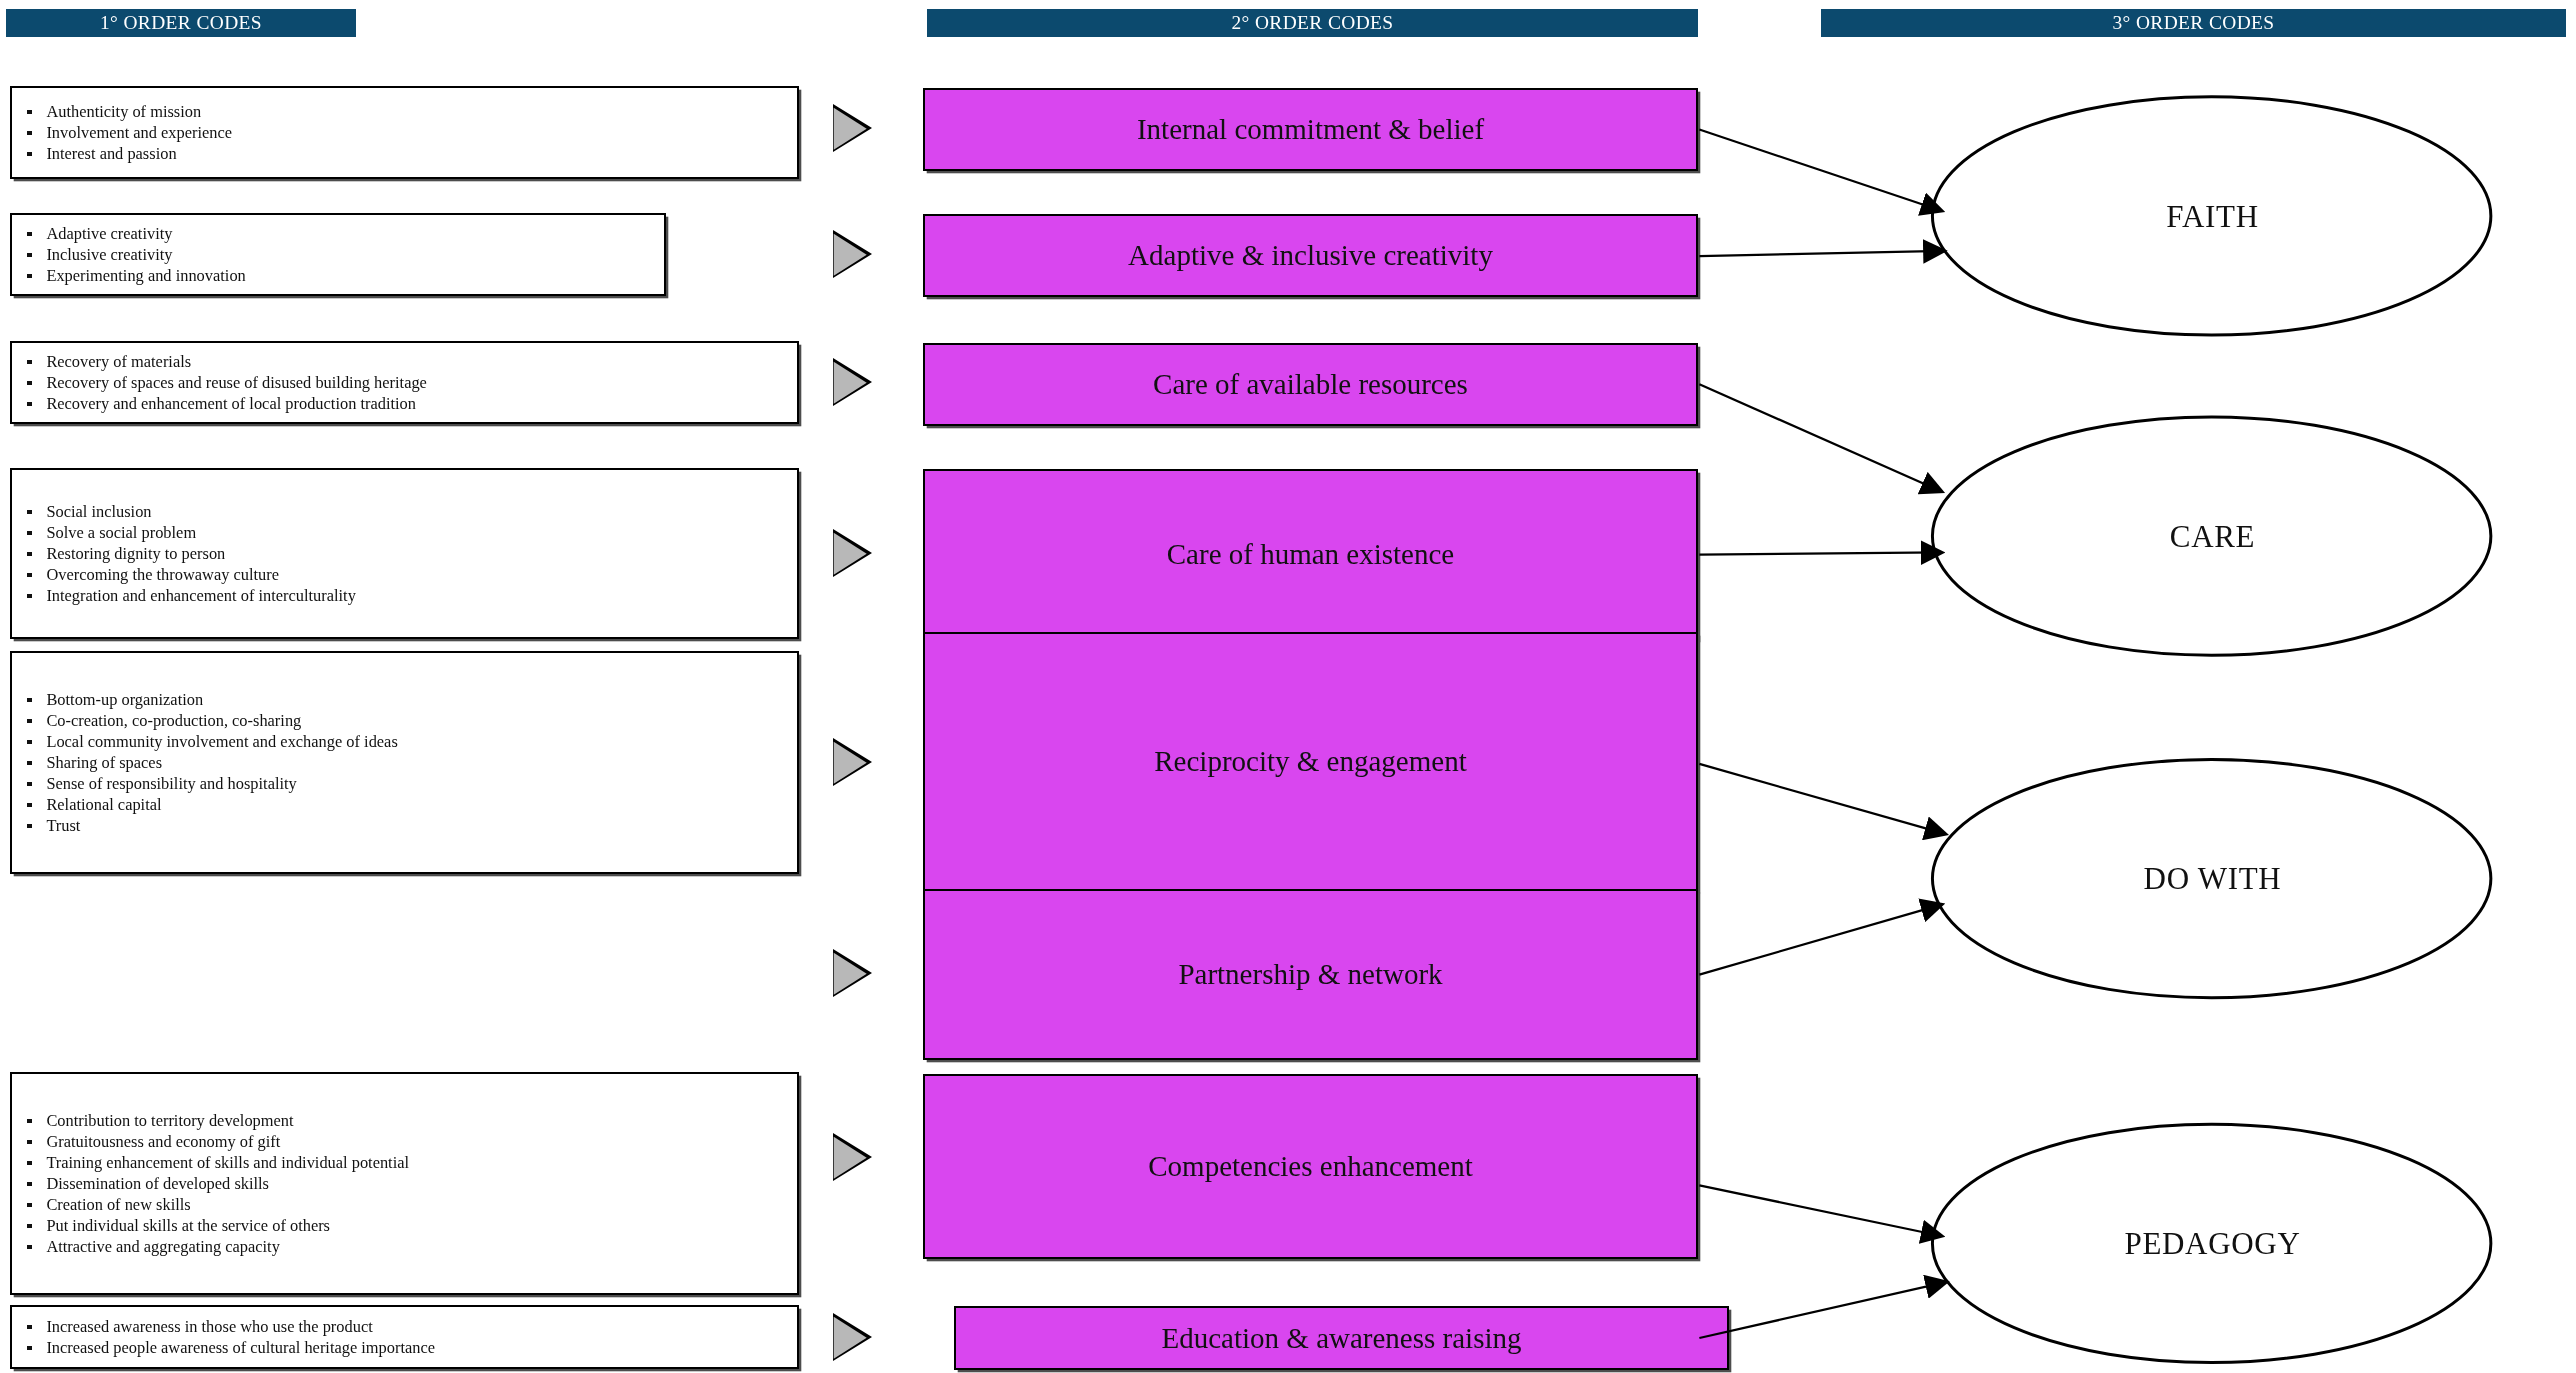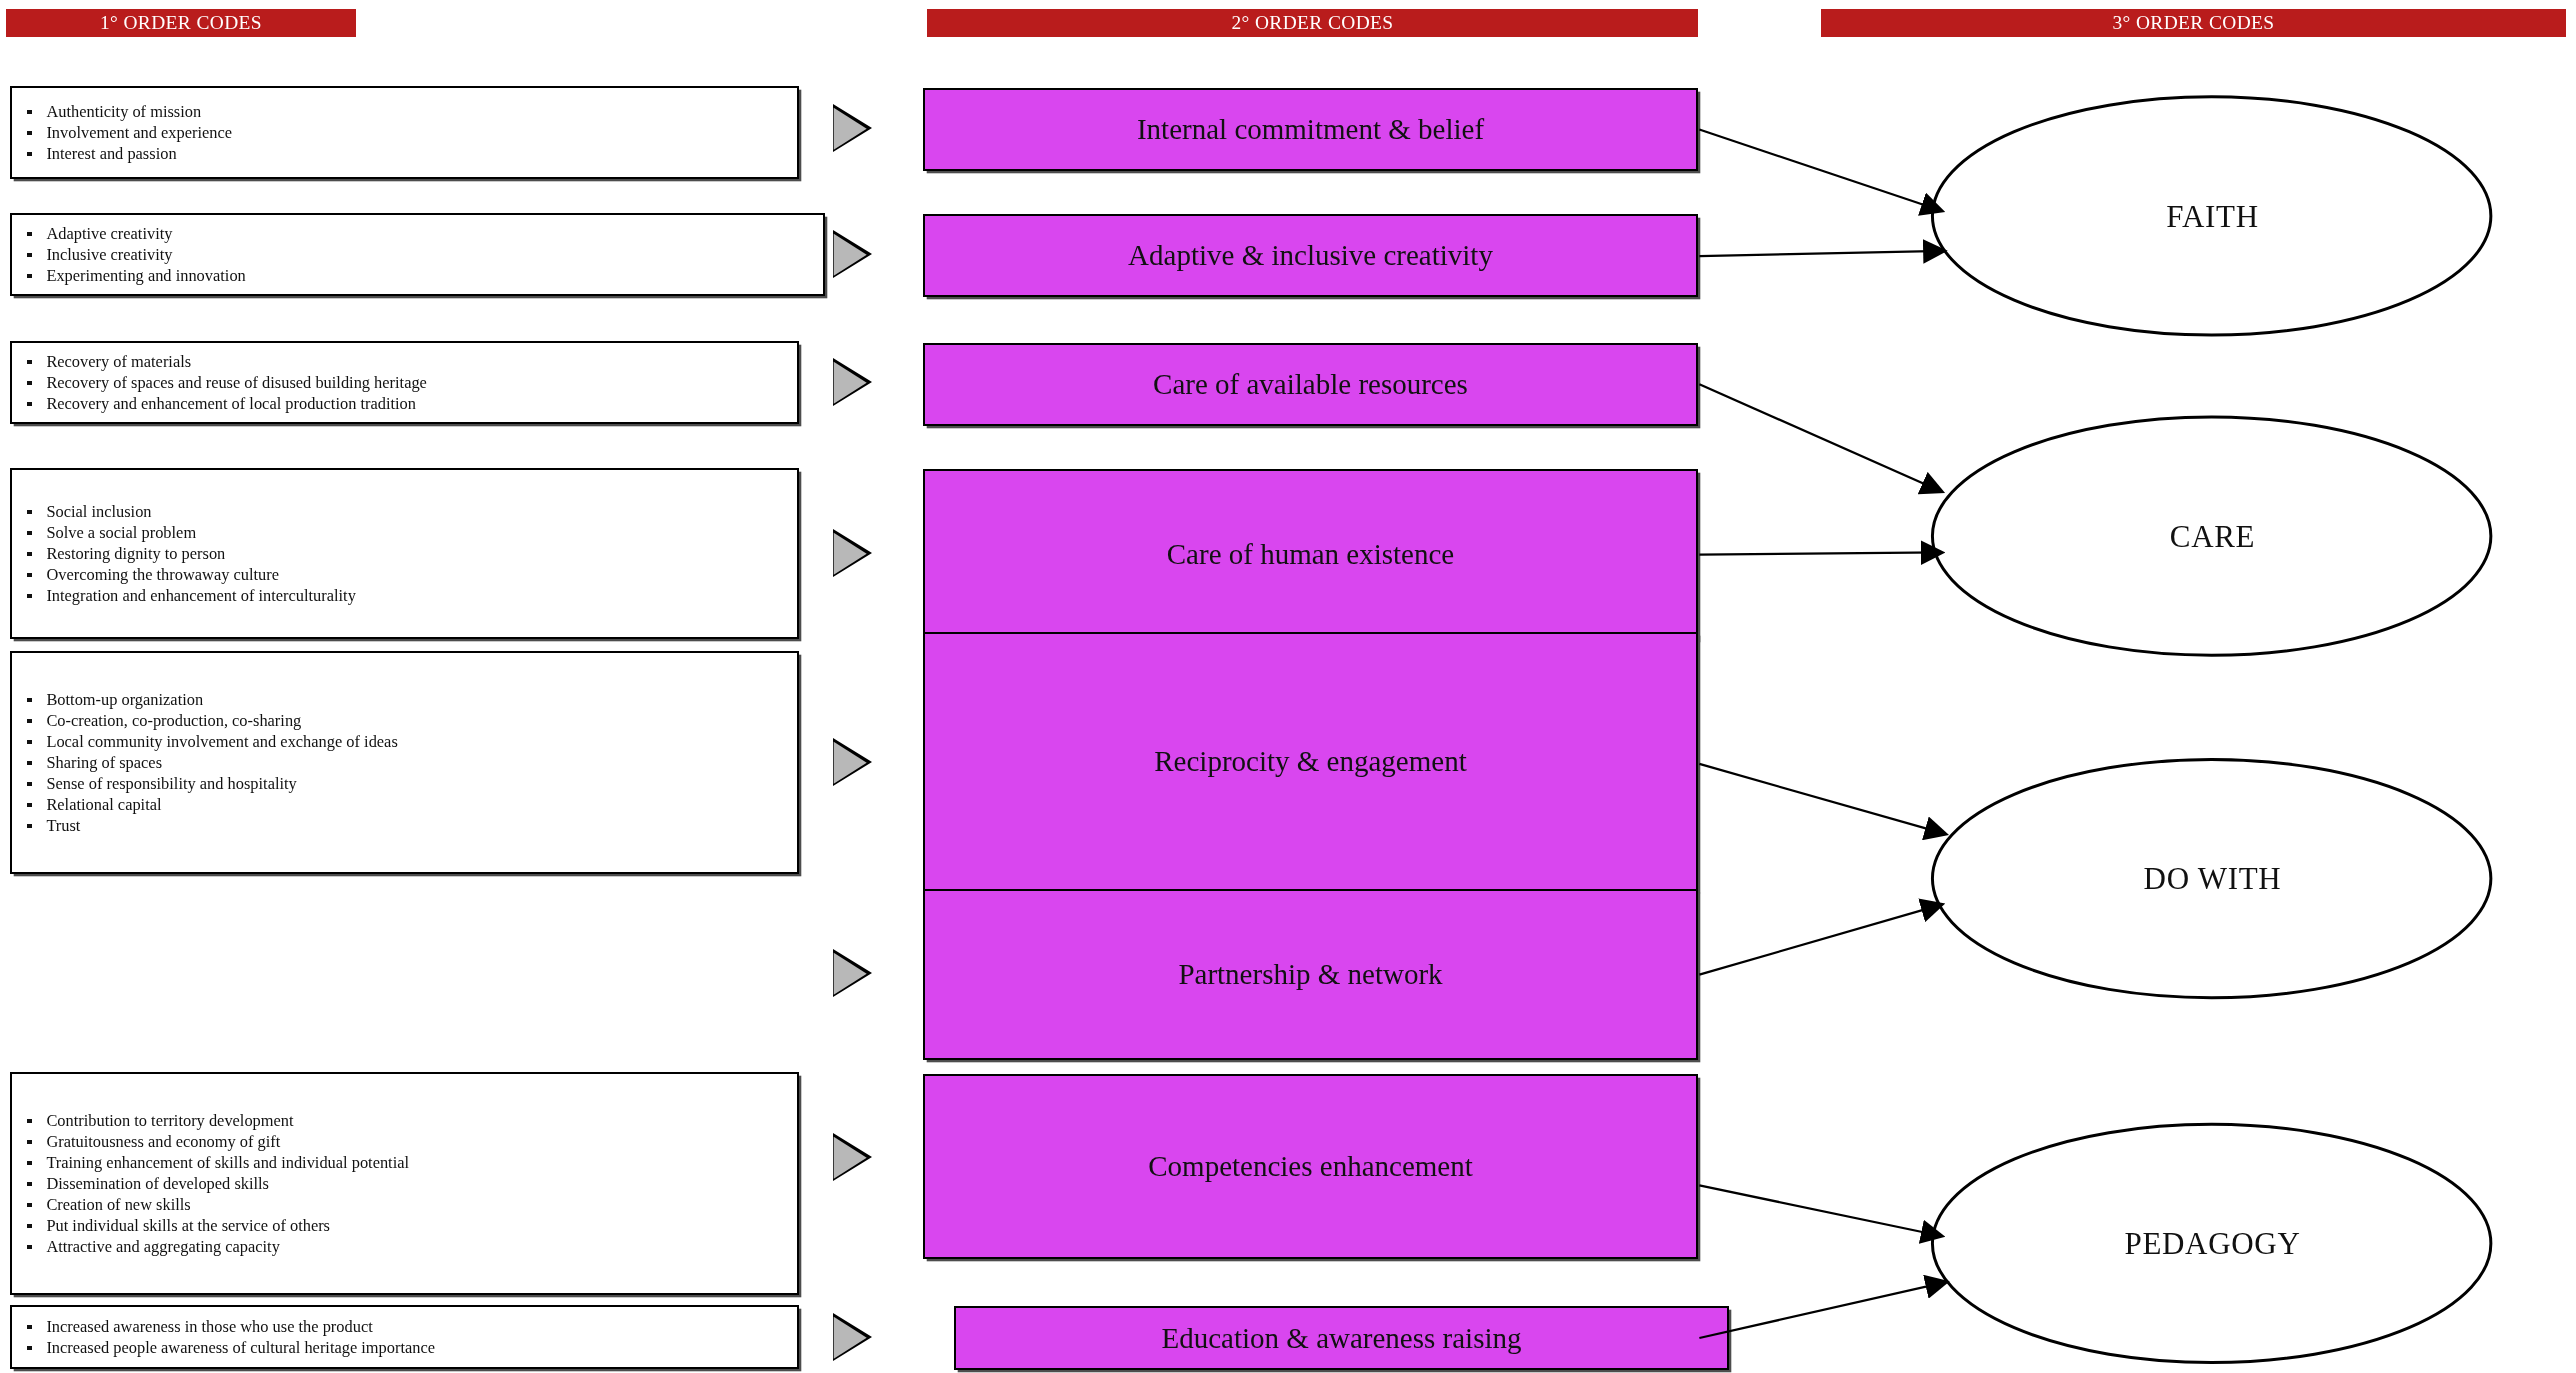--- a/index.html
+++ b/index.html
@@ -5,21 +5,21 @@
   html,body{margin:0;padding:0;background:#ffffff;}
   body{
     width:2576px;height:1373px;position:relative;overflow:hidden;
     font-family:"Liberation Serif","DejaVu Serif",serif;
     -webkit-font-smoothing:antialiased;
   }
   .stage{position:absolute;left:0;top:0;width:2576px;height:1373px;}
 
   
   .col-header{
-    position:absolute;background:#b91c1c;color:#ffffff;
+    position:absolute;background:#0c4a6e;color:#ffffff;
     display:flex;align-items:center;justify-content:center;
     font-size:19.4px;letter-spacing:0.4px;font-weight:400;
     font-family:"Liberation Serif","DejaVu Serif",serif;
   }
 
   
   .p1-box{
     position:absolute;background:#ffffff;
     border:2.2px solid #000000;
     box-shadow:3px 3px 0 -0.7px #4d4d4d;
@@ -79,21 +79,21 @@
   <div class="col-header" style="left:1821px;top:9px;width:745px;height:28px;">3° ORDER CODES</div>
 
   <div class="p1-box" style="left:10.4px;top:86px;width:789px;height:93px;">
     <ul class="p1-list">
       <li>Authenticity of mission</li>
       <li>Involvement and experience</li>
       <li>Interest and passion</li>
     </ul>
   </div>
 
-  <div class="p1-box" style="left:10.4px;top:213px;width:815px;height:83px;">
+  <div class="p1-box" style="left:10.4px;top:213px;width:656px;height:83px;">
     <ul class="p1-list">
       <li>Adaptive creativity</li>
       <li>Inclusive creativity</li>
       <li>Experimenting and innovation</li>
     </ul>
   </div>
 
   <div class="p1-box" style="left:10.4px;top:341px;width:789px;height:83px;">
     <ul class="p1-list">
       <li>Recovery of materials</li>

